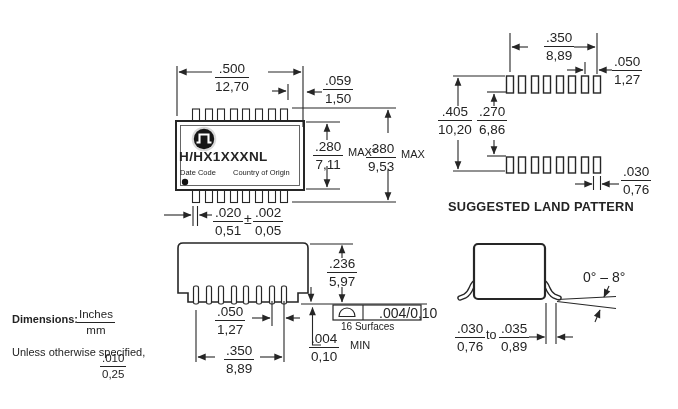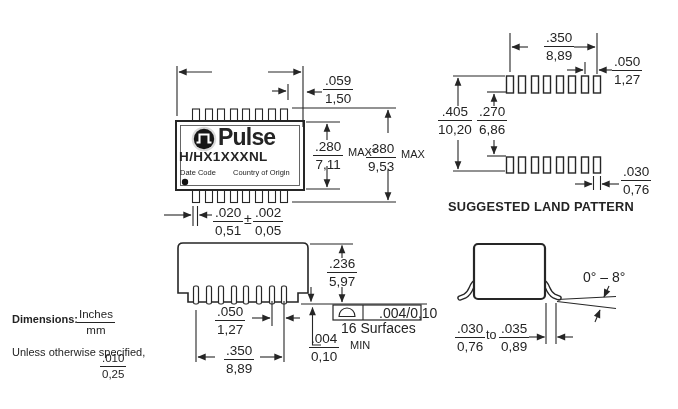--- a/index.html
+++ b/index.html
@@ -182,20 +182,24 @@
   </g>
 
   <g>
     <circle cx="204" cy="139" r="12.3" fill="#b5b5b5" opacity="0.5"></circle>
     <circle cx="204" cy="139" r="10.2" fill="#161616"></circle>
     <polyline points="196.5,142.5 199.5,142.5 199.5,134.5 208.5,134.5 208.5,142.5 211.5,142.5" fill="none" stroke="#fff" stroke-width="2.1"></polyline>
   </g>
   <circle cx="185" cy="182" r="3.2" fill="#111"></circle>
 </svg>
 
+<div class="frac" style="left:215px;top:61px">
+  <span class="num">.500</span>
+  <span class="den">12,70</span>
+</div>
 <div class="frac" style="left:323px;top:73px">
   <span class="num">.059</span>
   <span class="den">1,50</span>
 </div>
 <div class="frac" style="left:313px;top:139px">
   <span class="num">.280</span>
   <span class="den">7,11</span>
 </div>
 <span class="lbl" style="left:348px;top:146px">MAX*</span>
 <div class="frac" style="left:366px;top:141px">
@@ -206,21 +210,20 @@
 <div class="frac" style="left:213px;top:205px">
   <span class="num">.020</span>
   <span class="den">0,51</span>
 </div>
 <span class="lbl" style="left:244px;top:212px;font-size:14px">±</span>
 <div class="frac" style="left:253px;top:205px">
   <span class="num">.002</span>
   <span class="den">0,05</span>
 </div>
 
-<span class="lbl wordmark" style="left:218px;top:125px">Pulse</span>
 <span class="lbl partno" style="left:179px;top:150px">H/HX1XXXNL</span>
 <span class="lbl tiny" style="left:180px;top:169px">Date Code</span>
 <span class="lbl tiny" style="left:233px;top:169px">Country of Origin</span>
 
 <div class="frac" style="left:215px;top:304px">
   <span class="num">.050</span>
   <span class="den">1,27</span>
 </div>
 <div class="frac" style="left:224px;top:343px">
   <span class="num">.350</span>
@@ -229,21 +232,21 @@
 <div class="frac" style="left:327px;top:256px">
   <span class="num">.236</span>
   <span class="den">5,97</span>
 </div>
 <div class="frac" style="left:309px;top:331px">
   <span class="num">.004</span>
   <span class="den">0,10</span>
 </div>
 <span class="lbl" style="left:350px;top:339px">MIN</span>
 <span class="lbl" style="left:379px;top:306px;font-size:14px">.004/0,10</span>
-<span class="lbl" style="left:341px;top:321px;font-size:14px">16 Surfaces</span>
+<span class="lbl" style="left:341px;top:321px;font-size:10px">16 Surfaces</span>
 
 <div class="frac" style="left:544px;top:30px">
   <span class="num">.350</span>
   <span class="den">8,89</span>
 </div>
 <div class="frac" style="left:612px;top:54px">
   <span class="num">.050</span>
   <span class="den">1,27</span>
 </div>
 <div class="frac" style="left:438px;top:104px">

